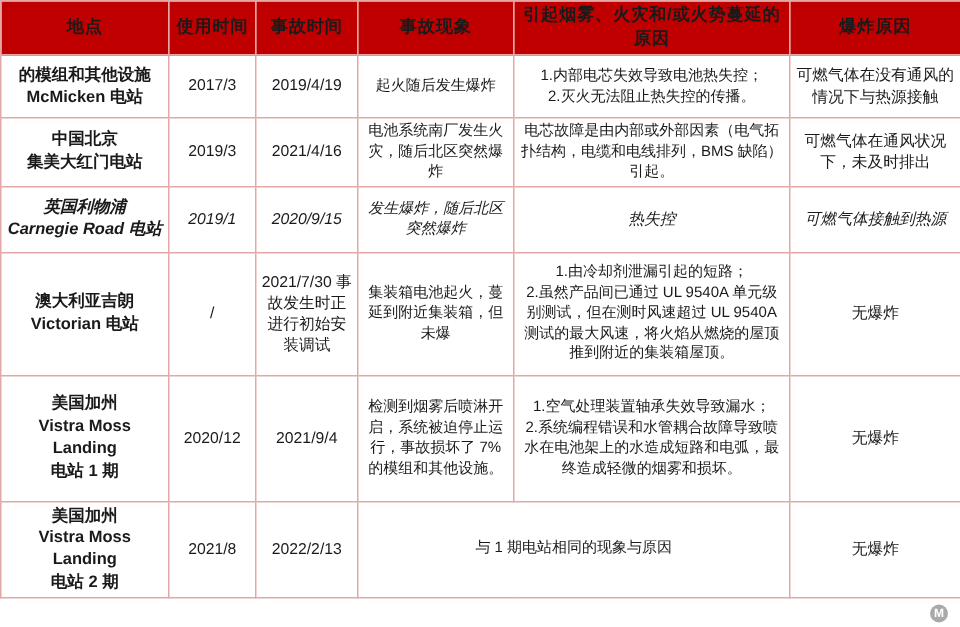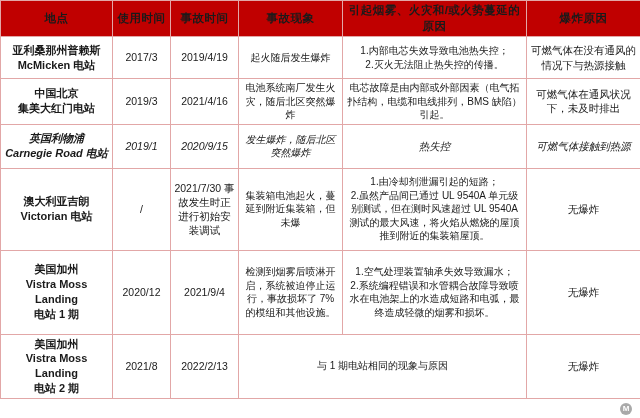--- a/index.html
+++ b/index.html
@@ -119,21 +119,21 @@
         <th>事故时间</th>
         <th>事故现象</th>
         <th>引起烟雾、火灾和/或火势蔓延的原因</th>
         <th>爆炸原因</th>
       </tr>
     </thead>
     <tbody>
 
       <tr class="row-h1">
         <td class="site">
-          <div>亚利桑那州普赖斯</div>
+          <div>的模组和其他设施</div>
           <div>McMicken 电站</div>
         </td>
         <td class="small">2017/3</td>
         <td class="small">2019/4/19</td>
         <td class="desc">起火随后发生爆炸</td>
         <td class="cause" style="white-space:pre-line">1.内部电芯失效导致电池热失控；
 2.灭火无法阻止热失控的传播。</td>
         <td class="explosion">可燃气体在没有通风的情况下与热源接触</td>
       </tr>
 

